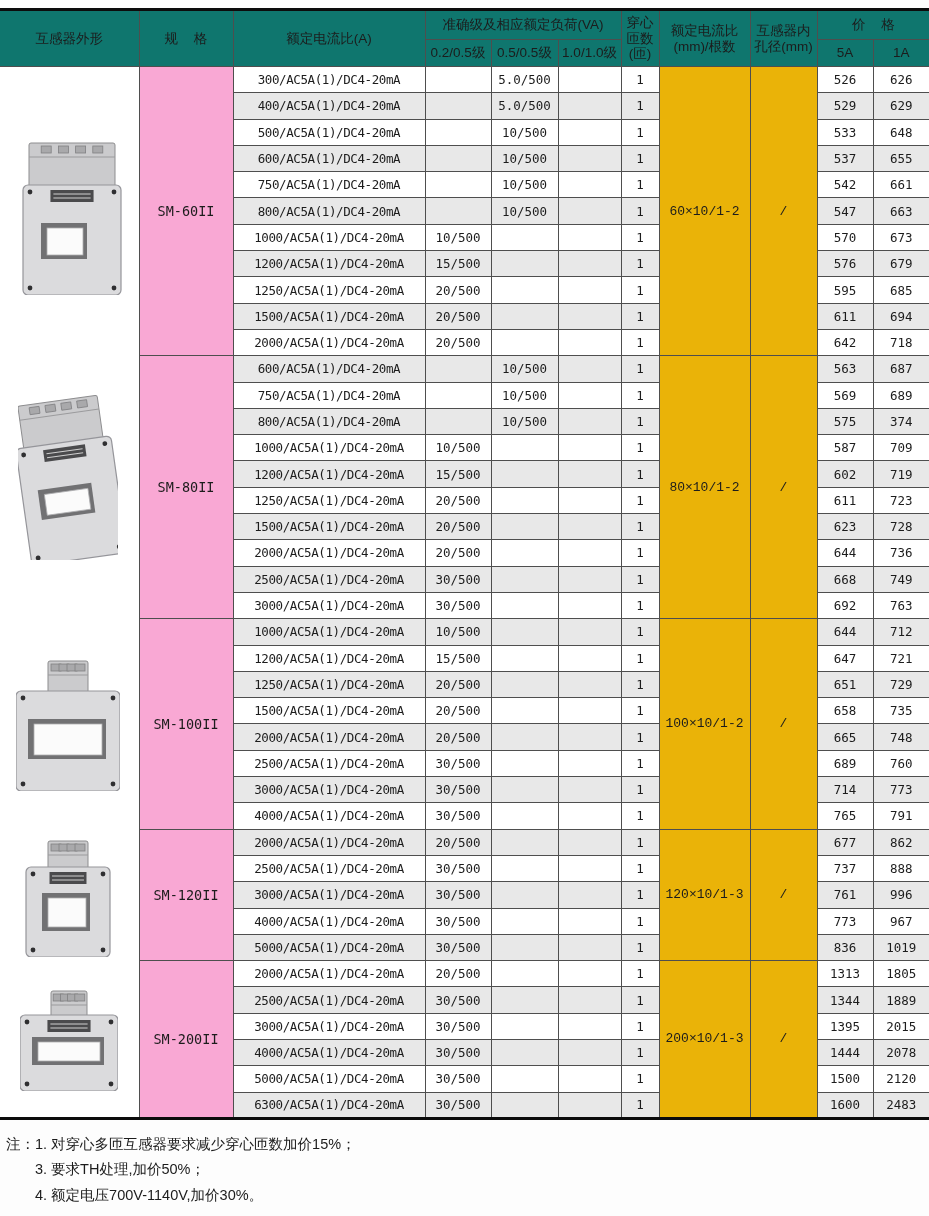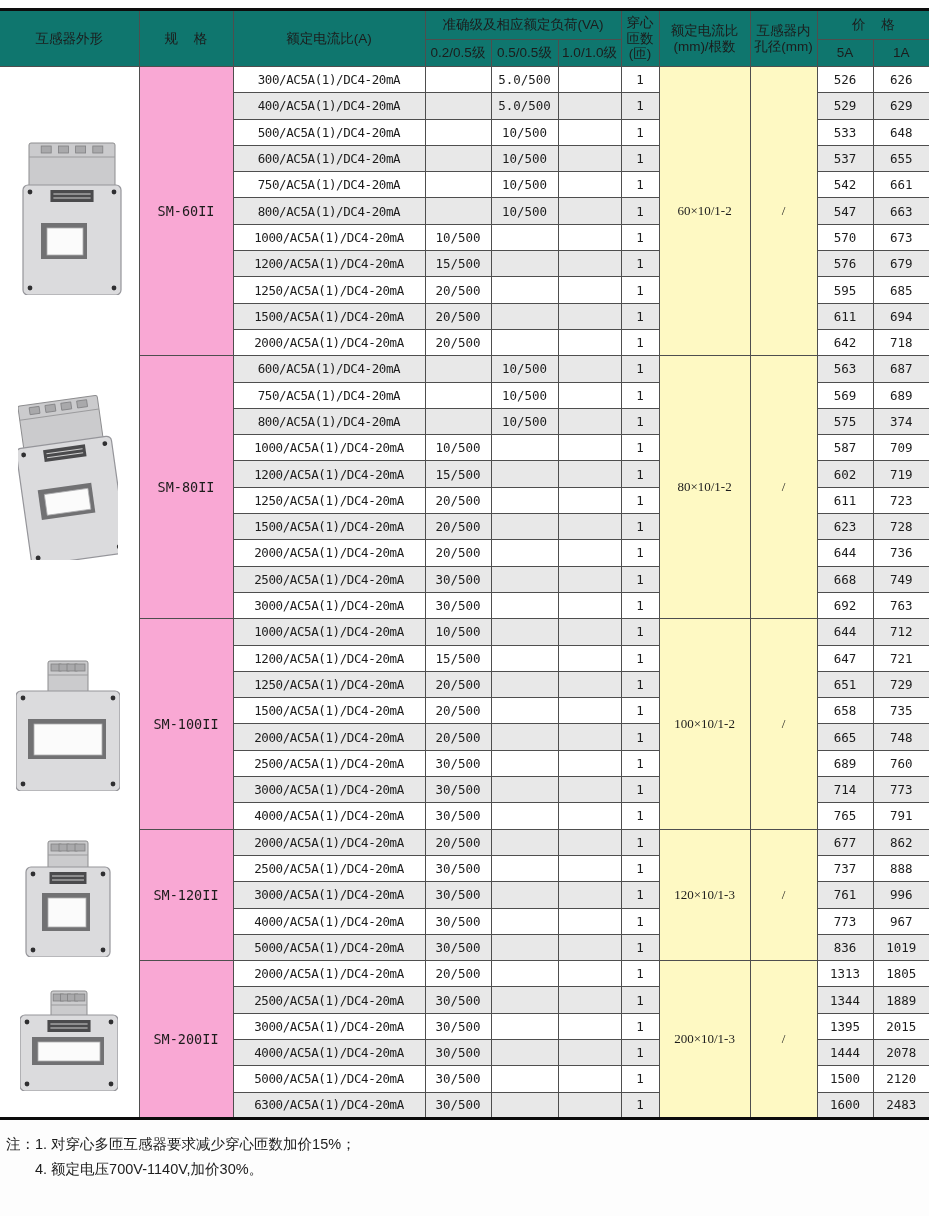--- a/index.html
+++ b/index.html
@@ -41,21 +41,21 @@
   tbody tr{height:26.3px;}
   tbody td{
     font-family:"DejaVu Sans Mono","Liberation Mono",monospace;
     font-size:12.5px;
     background:#ffffff;
     white-space:nowrap;
   }
   tbody td.g{background:#e8e8e8;}
   td.ratio-cell{font-size:12.5px;letter-spacing:-0.4px;}
   td.spec-cell{font-size:13.5px;background:#f9a8d4;}
-  td.busbar-cell,td.hole-cell{font-size:13px;background:#fef9c3;font-family:Liberation Serif, serif;}
+  td.busbar-cell,td.hole-cell{font-size:13px;background:#eab308;font-family:Liberation Mono, monospace;}
   td.appearance-cell{background:#ffffff;position:relative;padding:0;}
   .ct-photo{position:absolute;}
   .notes{
     margin:12px 0 0 6px;
     font-size:14.5px;
     line-height:25.5px;
     display:flex;
     align-items:flex-start;
   }
   .notes .note-label{white-space:nowrap;}
@@ -571,17 +571,18 @@
           <td class="price-cell g">1600</td>
           <td class="price-cell g">2483</td>
         </tr>
       </tbody>
   </table>
 
   <div class="notes">
     <span class="note-label">注：</span>
     <span class="note-items">
         <div>1. 对穿心多匝互感器要求减少穿心匝数加价15%；</div>
+        <div>3. 要求TH处理,加价50%；</div>
         <div>4. 额定电压700V-1140V,加价30%。</div>
       </span>
   </div>
 
 </div>
 
 </body></html>

